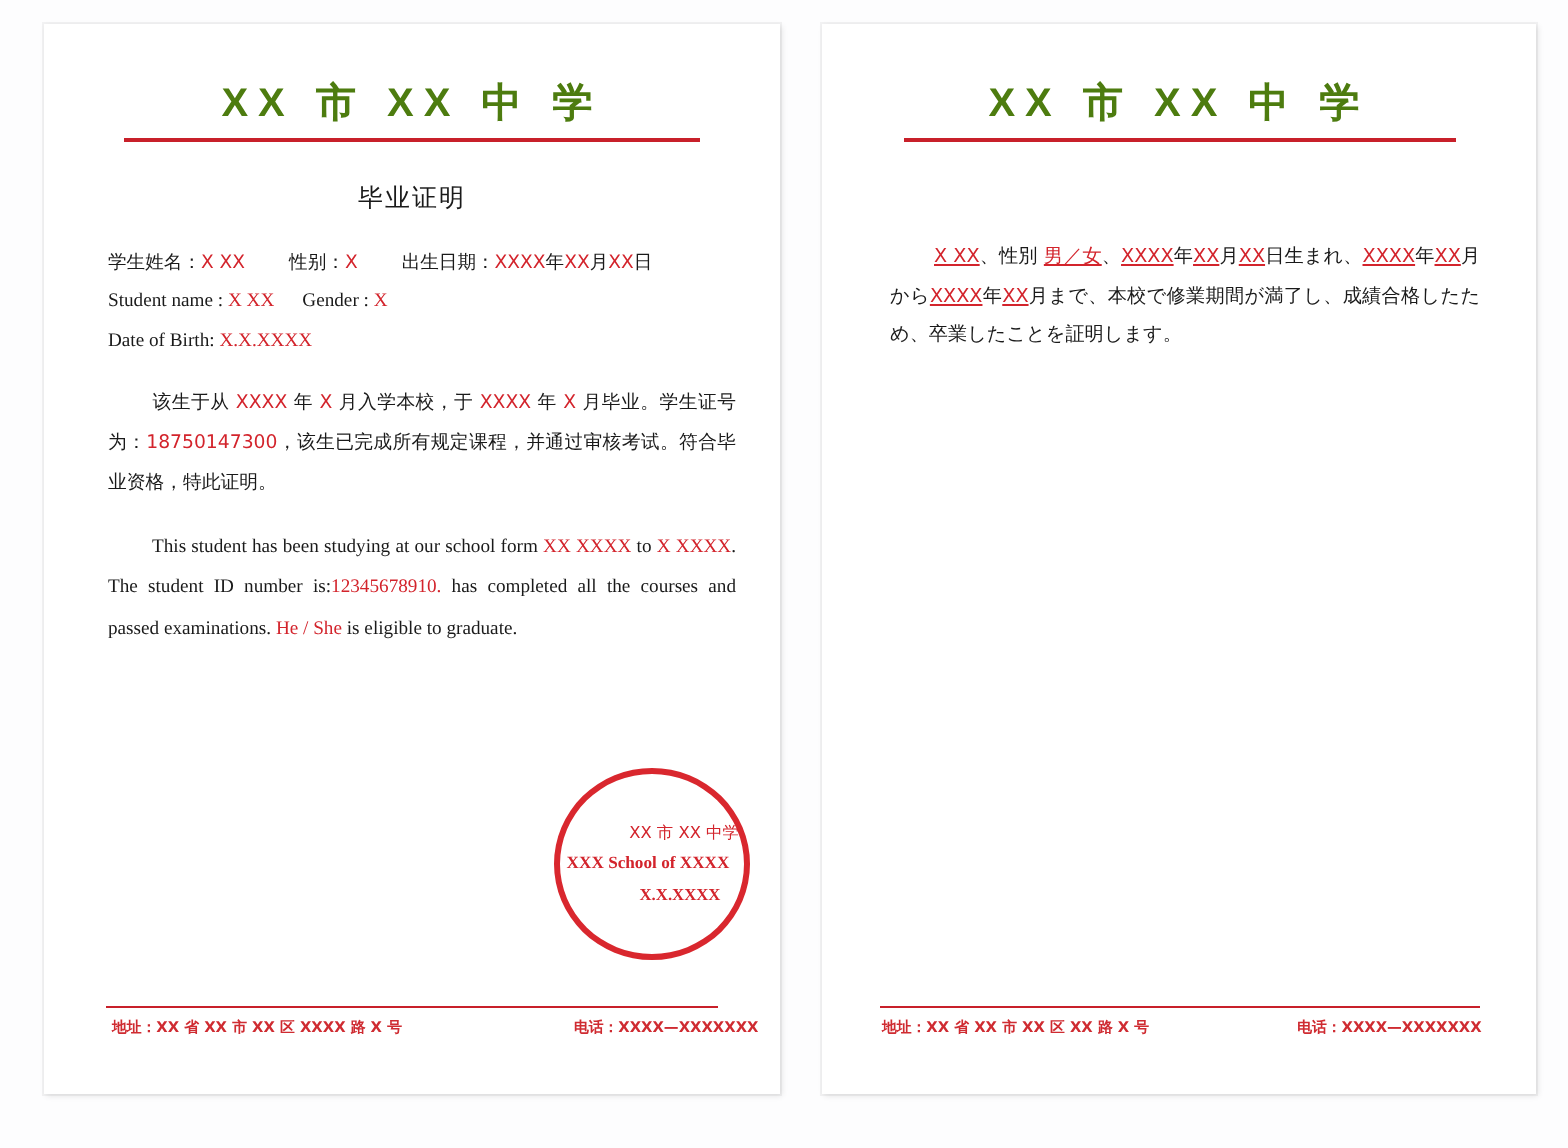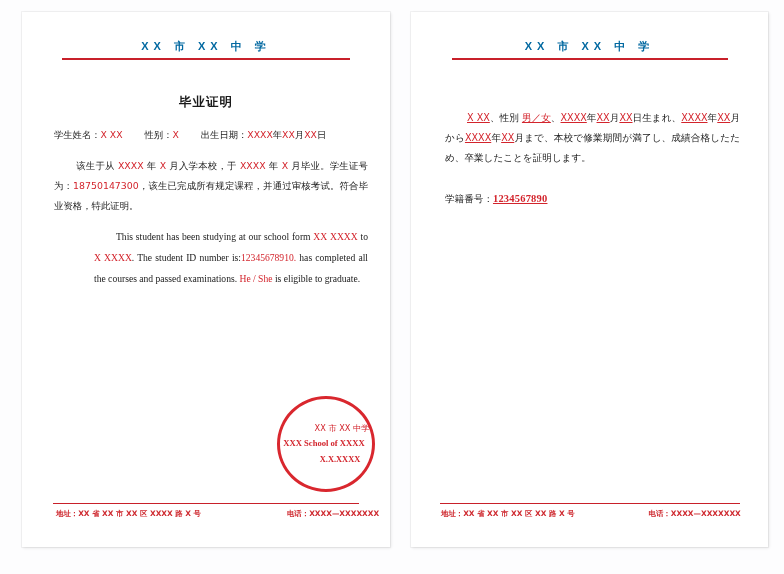--- a/index.html
+++ b/index.html
@@ -35,39 +35,39 @@
     left: 0; right: 0; top: 0; bottom: 0;
     padding: 0;
   }
 
   
   .doc-header {
     text-align: center;
     padding-top: 28px;
   }
   .school-name {
-    color: #0369a1;
-    font-weight: bold;
-    font-size: 11px;
+    color: #4d7c0f;
+    font-weight: bold;
+    font-size: 20px;
     letter-spacing: 5px;
     font-family: "Liberation Sans", "DejaVu Sans", sans-serif;
     line-height: 1.2;
   }
   .header-rule {
     height: 0;
     border-top: 2px solid #c8202a;
     margin: 5px auto 0 auto;
   }
   .page-left  .header-rule { width: 288px; }
   .page-right .header-rule { width: 276px; }
 
   .doc-title {
-    margin-top: 34px;
+    margin-top: 20px;
     font-size: 12.5px;
-    font-weight: bold;
+    font-weight: normal;
     color: #1a1a1a;
     letter-spacing: 1px;
     font-family: "DejaVu Sans", "Liberation Sans", sans-serif;
   }
   .doc-subtitle {
     margin-top: 7px;
     font-size: 11.5px;
     color: #1a1a1a;
     font-family: "Liberation Serif", "DejaVu Serif", serif;
   }
@@ -103,21 +103,20 @@
     line-height: 2.1;
     text-align: justify;
     font-family: "DejaVu Sans", "Liberation Sans", sans-serif;
   }
   .para-en {
     margin-top: 12px;
     font-size: 9.6px;
     line-height: 2.15;
     text-align: justify;
     font-family: "Liberation Serif", "DejaVu Serif", serif;
-    margin-left: 40px;
   }
   .indent { display: inline-block; width: 22px; }
 
   .para-jp {
     font-size: 9.6px;
     line-height: 2.05;
     text-align: justify;
     font-family: "DejaVu Sans", "Liberation Sans", sans-serif;
     color: #1a1a1a;
   }
@@ -140,21 +139,21 @@
   .seal {
     position: absolute;
     border: 3px solid #d9272e;
     border-radius: 50%;
     display: flex;
     flex-direction: column;
     align-items: center;
     justify-content: center;
     box-sizing: border-box;
   }
-  .seal-left  { left: 255px; top: 384px; width: 98px; height: 96px; }
+  .seal-left  { left: 255px; top: 372px; width: 98px; height: 96px; }
 
   .seal-line {
     color: #d3242c;
     font-size: 8.2px;
     line-height: 1.85;
     white-space: nowrap;
     font-family: "DejaVu Sans", "Liberation Sans", sans-serif;
   }
   .seal-left .seal-line-1 { transform: translateX(16px); }
   .seal-left .seal-line-2 {
@@ -209,21 +208,30 @@
         <div class="header-rule"></div>
         <div class="doc-title">毕业证明</div>
       </div>
 
       <div class="doc-body">
 
         <div class="line">
           <span>学生姓名：</span><span class="fld">X XX</span><span class="sp-lg"></span><span>性别：</span><span class="fld">X</span><span class="sp-lg"></span><span>出生日期：</span><span class="fld">XXXX</span><span>年</span><span class="fld">XX</span><span>月</span><span class="fld">XX</span><span>日</span>
         </div>
 
-
+        <div class="line-en">
+          <span>Student name :</span>
+          <span class="fld">X XX</span><span class="sp-md"></span><span>Gender :</span>
+          <span class="fld">X</span>
+        </div>
+
+        <div class="line-en">
+          <span>Date of Birth:</span>
+          <span class="fld">X.X.XXXX</span>
+        </div>
 
         <div class="para">
           <span class="indent"></span><span>该生于从 </span><span class="fld">XXXX</span><span> 年 </span><span class="fld">X</span><span> 月入学本校，于 </span><span class="fld">XXXX</span><span> 年 </span><span class="fld">X</span><span> 月毕业。学生证号为：</span><span class="fld">18750147300</span><span>，该生已完成所有规定课程，并通过审核考试。符合毕业资格，特此证明。</span>
         </div>
 
         <div class="para-en">
           <span class="indent"></span><span>This student has been studying at our school form </span><span class="fld">XX XXXX</span><span> to </span><span class="fld">X XXXX</span><span>. The student ID number is:</span><span class="fld">12345678910.</span><span>   has completed all the courses and passed examinations. </span><span class="fld">He / She</span><span> is eligible to graduate.</span>
         </div>
 
       </div>
@@ -253,23 +261,20 @@
         <div class="school-name">XX 市 XX 中 学</div>
         <div class="header-rule"></div>
       </div>
 
       <div class="doc-body">
 
         <div class="para-jp">
           <span class="indent"></span><span class="fld-u">X XX</span><span>、性別 </span><span class="fld-u">男／女</span><span>、</span><span class="fld-u">XXXX</span><span>年</span><span class="fld-u">XX</span><span>月</span><span class="fld-u">XX</span><span>日生まれ、</span><span class="fld-u">XXXX</span><span>年</span><span class="fld-u">XX</span><span>月から</span><span class="fld-u">XXXX</span><span>年</span><span class="fld-u">XX</span><span>月まで、本校で修業期間が満了し、成績合格したため、卒業したことを証明します。</span>
         </div>
 
-        <div class="field-row">
-          <span>学籍番号：</span><span class="sid-value">1234567890</span>
-        </div>
 
       </div>
 
       <div class="doc-footer">
         <div class="footer-rule"></div>
         <div class="footer-row">
           <span>地址：XX 省 XX 市 XX 区 XX 路 X 号</span>
           <span class="footer-gap-right"></span>
           <span>电话：XXXX—XXXXXXX</span>
         </div>

